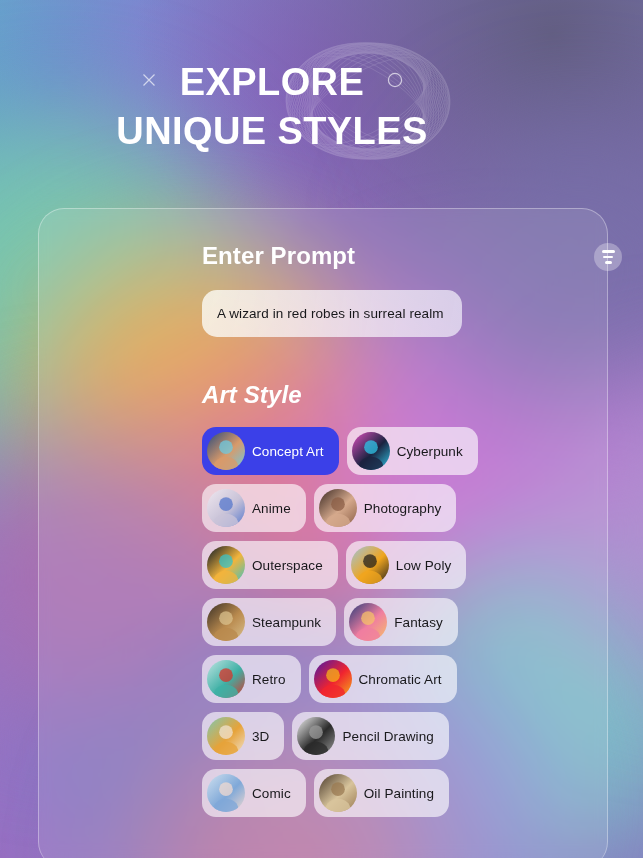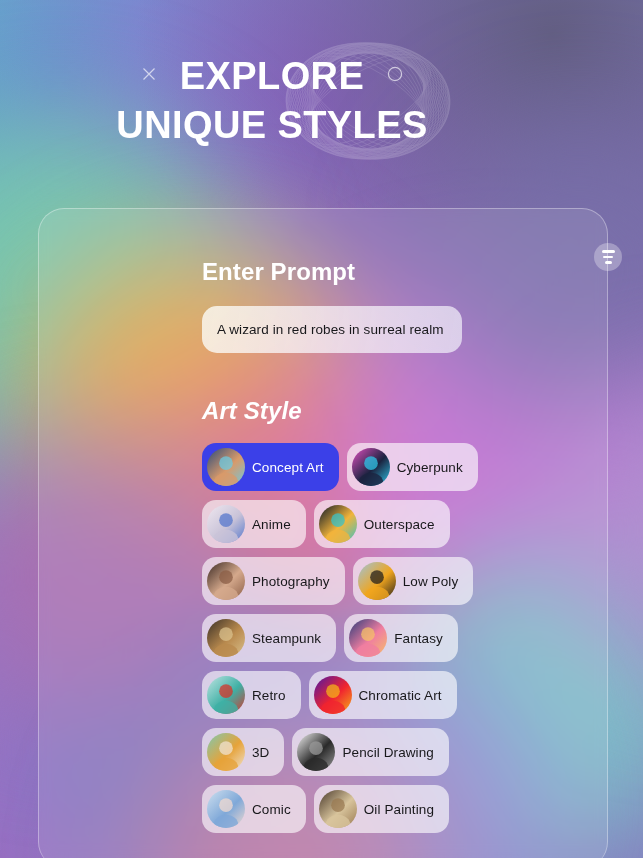--- a/index.html
+++ b/index.html
@@ -61,21 +61,21 @@
     top: 6px;
     width: 200px;
     height: 190px;
     opacity: 0.45;
     pointer-events: none;
   }
 
   
   .header {
     position: absolute;
-    left: 0; top: 8px;
+    left: 0; top: 14px;
     width: 544px;
     padding-top: 46px;
     text-align: center;
     z-index: 5;
   }
   .title-row {
     display: flex;
     align-items: center;
     justify-content: center;
     gap: 22px;
@@ -144,21 +144,21 @@
   .icon-btn .bar.w2 { width: 10px; }
   .icon-btn .bar.w3 { width: 7px; }
   .icon-btn .bars { display: flex; flex-direction: column; align-items: center; }
 
   .content {
     position: absolute;
     left: 38px;
     top: 208px;
     width: 570px;
     height: 650px;
-    padding: 50px 0 0 164px;
+    padding: 34px 0 0 164px;
     z-index: 6;
   }
 
   .section-heading {
     font-size: 24px;
     font-weight: bold;
     color: #ffffff;
     letter-spacing: 0.1px;
   }
 
@@ -375,54 +375,54 @@
               <circle cx="20" cy="16" r="7.2" fill="#5577cc" opacity="0.75"></circle>
               <ellipse cx="20" cy="37" rx="13" ry="11" fill="#c9c3d8" opacity="0.8"></ellipse>
             </svg>
           </span>
           <span class="chip-label">Anime</span>
         </div>
         <div class="chip">
           <span class="thumb">
             <svg viewBox="0 0 40 40">
               <defs>
+                <linearGradient id="g_photographythumb" x1="0" y1="0" x2="1" y2="1">
+                  <stop offset="0" stop-color="#3c2a24"></stop>
+                  <stop offset="0.55" stop-color="#d5a98c"></stop>
+                  <stop offset="1" stop-color="#8b5e46"></stop>
+                </linearGradient>
+              </defs>
+              <rect width="40" height="40" fill="url(#g_photographythumb)"></rect>
+              <circle cx="20" cy="16" r="7.2" fill="#8b5e46" opacity="0.75"></circle>
+              <ellipse cx="20" cy="37" rx="13" ry="11" fill="#d5a98c" opacity="0.8"></ellipse>
+            </svg>
+          </span>
+          <span class="chip-label">Photography</span>
+        </div>
+        <div class="chip">
+          <span class="thumb">
+            <svg viewBox="0 0 40 40">
+              <defs>
                 <linearGradient id="g_outerspacethumb" x1="0" y1="0" x2="1" y2="1">
                   <stop offset="0" stop-color="#0a1626"></stop>
                   <stop offset="0.55" stop-color="#f2b43c"></stop>
                   <stop offset="1" stop-color="#37c2c8"></stop>
                 </linearGradient>
               </defs>
               <rect width="40" height="40" fill="url(#g_outerspacethumb)"></rect>
               <circle cx="20" cy="16" r="7.2" fill="#37c2c8" opacity="0.75"></circle>
               <ellipse cx="20" cy="37" rx="13" ry="11" fill="#f2b43c" opacity="0.8"></ellipse>
             </svg>
           </span>
           <span class="chip-label">Outerspace</span>
         </div>
         <div class="chip">
           <span class="thumb">
             <svg viewBox="0 0 40 40">
               <defs>
-                <linearGradient id="g_photographythumb" x1="0" y1="0" x2="1" y2="1">
-                  <stop offset="0" stop-color="#3c2a24"></stop>
-                  <stop offset="0.55" stop-color="#d5a98c"></stop>
-                  <stop offset="1" stop-color="#8b5e46"></stop>
-                </linearGradient>
-              </defs>
-              <rect width="40" height="40" fill="url(#g_photographythumb)"></rect>
-              <circle cx="20" cy="16" r="7.2" fill="#8b5e46" opacity="0.75"></circle>
-              <ellipse cx="20" cy="37" rx="13" ry="11" fill="#d5a98c" opacity="0.8"></ellipse>
-            </svg>
-          </span>
-          <span class="chip-label">Photography</span>
-        </div>
-        <div class="chip">
-          <span class="thumb">
-            <svg viewBox="0 0 40 40">
-              <defs>
                 <linearGradient id="g_lowpolythumb" x1="0" y1="0" x2="1" y2="1">
                   <stop offset="0" stop-color="#9fc3da"></stop>
                   <stop offset="0.55" stop-color="#f0a51e"></stop>
                   <stop offset="1" stop-color="#26211c"></stop>
                 </linearGradient>
               </defs>
               <rect width="40" height="40" fill="url(#g_lowpolythumb)"></rect>
               <circle cx="20" cy="16" r="7.2" fill="#26211c" opacity="0.75"></circle>
               <ellipse cx="20" cy="37" rx="13" ry="11" fill="#f0a51e" opacity="0.8"></ellipse>
             </svg>

